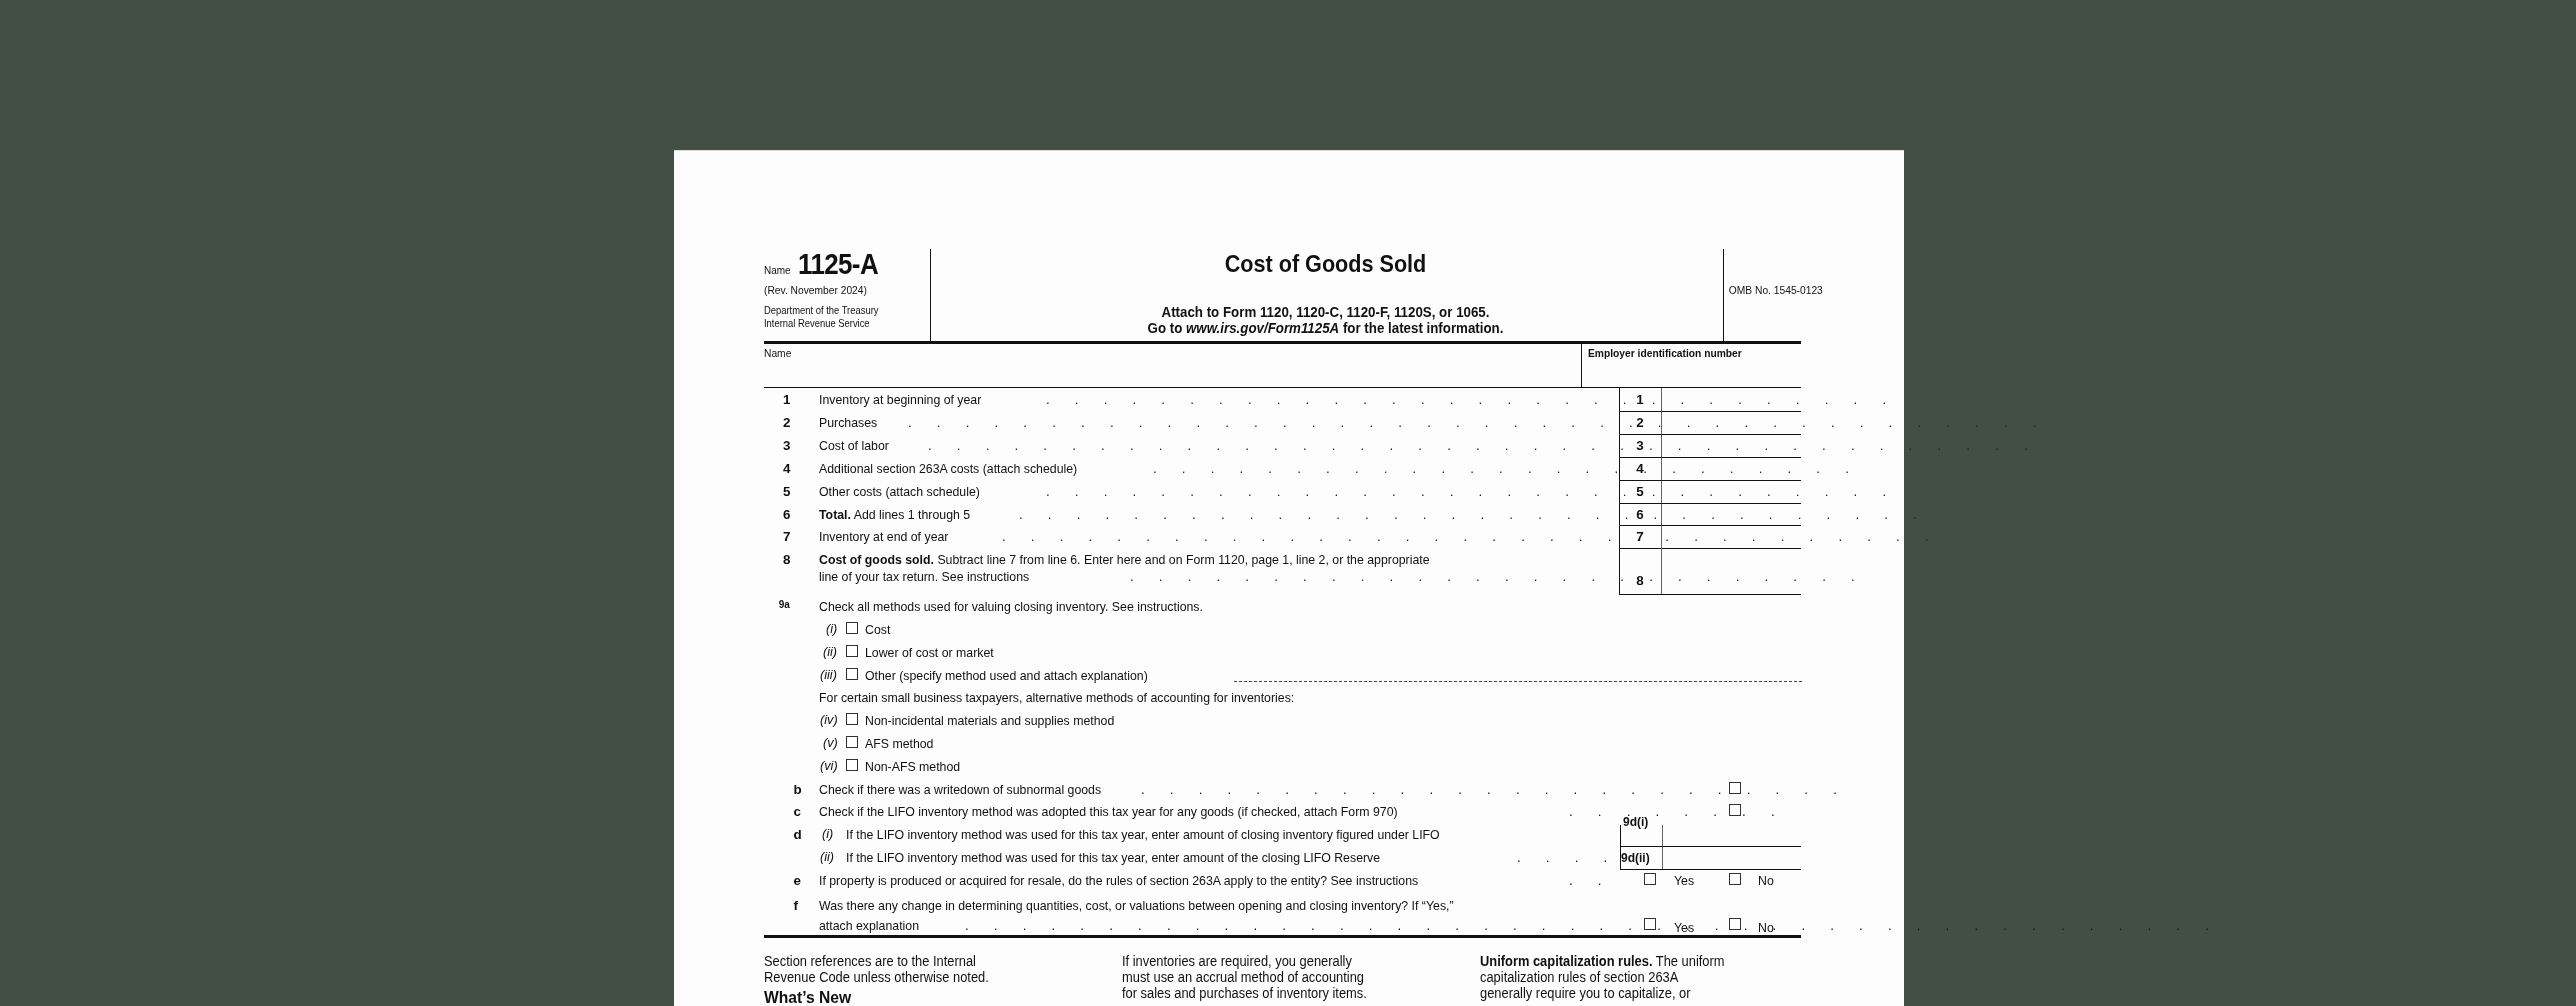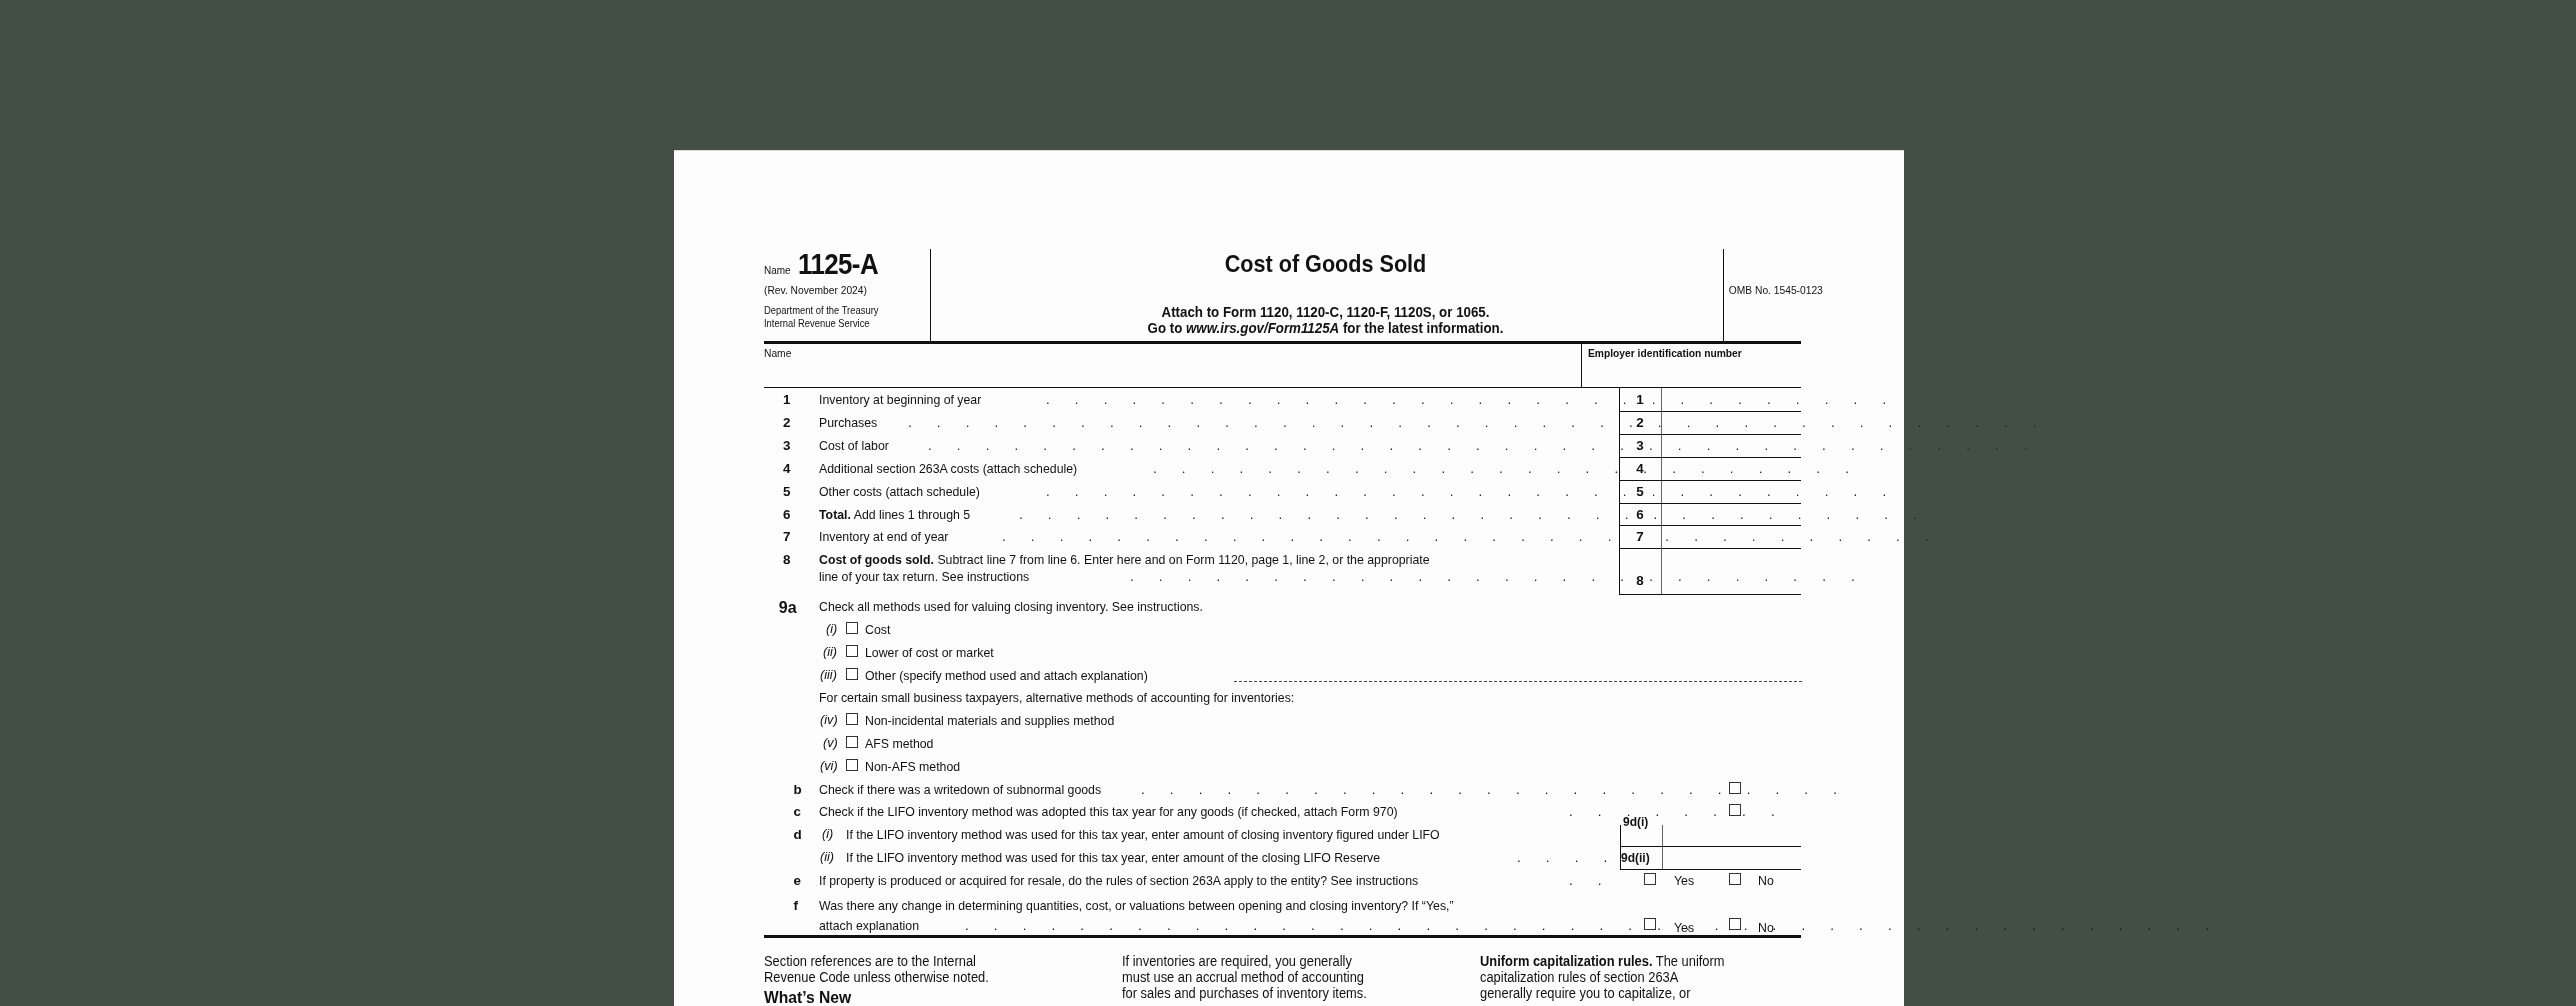--- a/index.html
+++ b/index.html
@@ -150,21 +150,21 @@
     <span class="txt" style="top:2.7px;"><b>Cost of goods sold.</b><span> Subtract line 7 from line 6. Enter here and on Form 1120, page 1, line 2, or the appropriate</span></span>
     <span class="txt" style="top:20px;">line of your tax return. See instructions</span>
     <span class="dots" style="left:366px; top:20px;">. . . . . . . . . . . . . . . . . . . . . . . . . .</span>
     <span class="box-num" style="top:24px;">8</span>
     <input class="cell" style="top: 1.3px; height: 40px;" value="">
   </div>
   <div class="vdiv" style="left:855px; top:397px; height:47px;"></div>
   <div class="vdiv" style="left:897px; top:397px; height:47px; background:#666;"></div>
   <div class="hline" style="left:855px; top:443px; width:182px; height:1px;"></div>
 
-  <span class="abs bold" style="left:14.8px; top:448px; font-size:16px;">9a</span>
+  <span class="abs bold" style="left:14.8px; top:448px; font-size:10px;">9a</span>
   <span class="itxt" style="left:55px; top:448px;">Check all methods used for valuing closing inventory. See instructions.</span>
 
   <span class="roman" style="left:62px; top:471px;">(i)</span>
   <span class="cb" style="left:82px; top:471px;"></span>
   <span class="itxt" style="left:101px; top:471px;">Cost</span>
 
   <span class="roman" style="left:59px; top:494px;">(ii)</span>
   <span class="cb" style="left:82px; top:494px;"></span>
   <span class="itxt" style="left:101px; top:494px;">Lower of cost or market</span>
 

